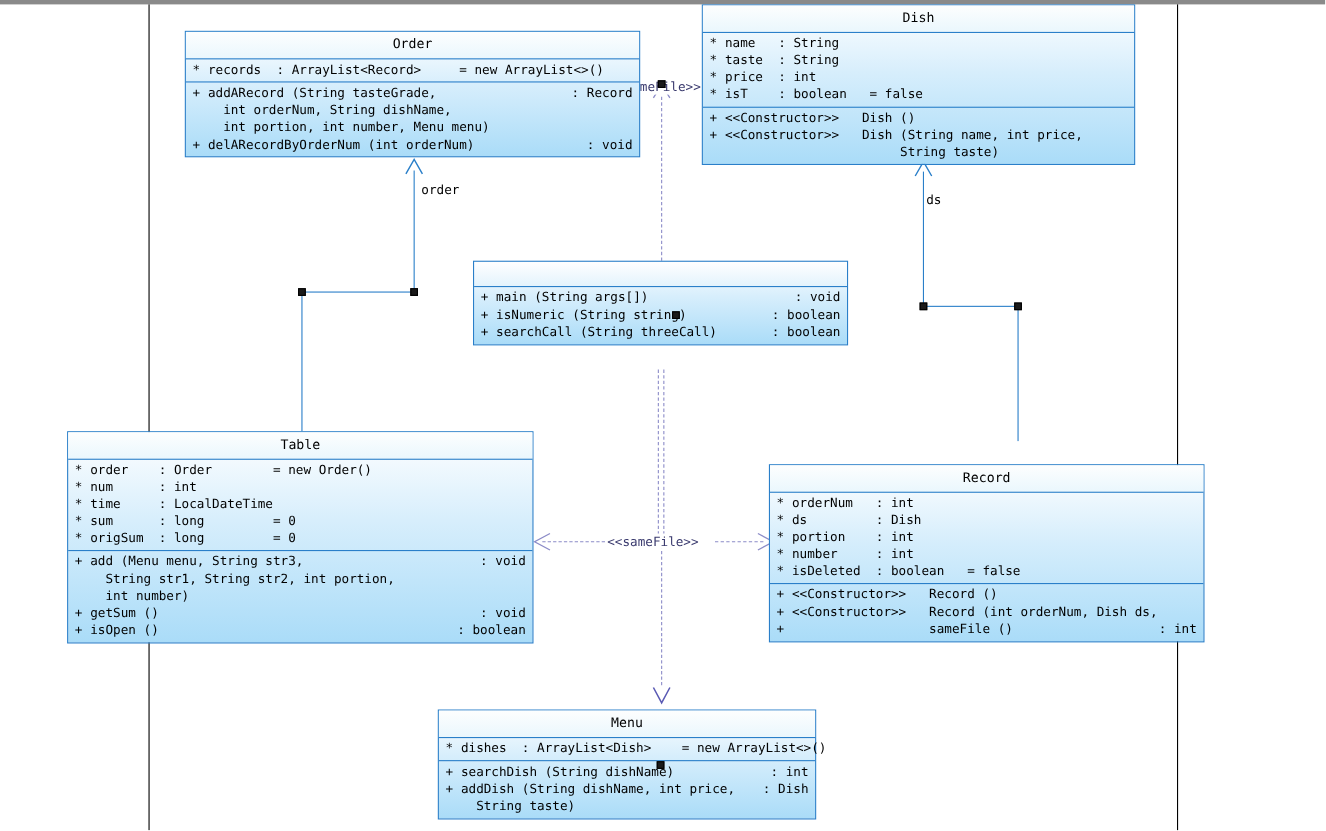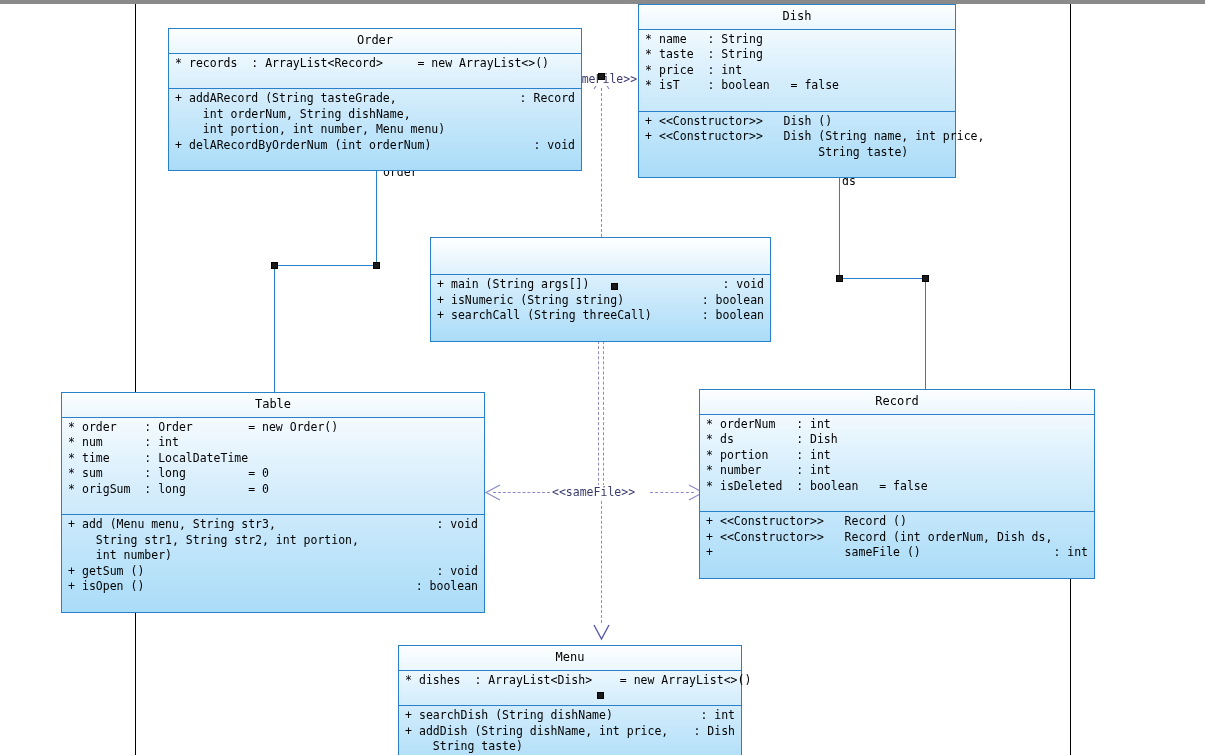--- a/index.html
+++ b/index.html
@@ -43,21 +43,21 @@
   }
   .uml-name {
     text-align: center;
     padding: 4px 2px 4px 2px;
     border-bottom: 1px solid #2a7fc9;
     font-size: 12px;
     background: linear-gradient(180deg, #fdfefe 0%, #eaf7fd 100%);
   }
   .uml-compartment {
     border-bottom: 1px solid #2a7fc9;
-    padding: 2px 0 17px 0;
+    padding: 2px 0 3px 0;
     background: transparent;
   }
   .uml-compartment.last { border-bottom: none; }
   .uml-compartment.empty { min-height: 17px; }
 
   .member {
     position: relative;
     display: block;
     white-space: pre;
     padding: 0 4px 0 6px;
@@ -174,21 +174,21 @@
     <div class="uml-name">Order</div>
     <div class="uml-compartment">
       <span class="member"><span class="vis">*</span><span class="nm">records  : ArrayList&lt;Record&gt;     = new ArrayList&lt;&gt;()</span></span>
     </div>
     <div class="uml-compartment last">
       <span class="member"><span class="vis">+</span><span class="nm">addARecord (String tasteGrade,</span><span class="ret">: Record</span><span class="mline" style="padding-left:14px">  int orderNum, String dishName,</span><span class="mline" style="padding-left:14px">  int portion, int number, Menu menu)</span></span>
       <span class="member"><span class="vis">+</span><span class="nm">delARecordByOrderNum (int orderNum)</span><span class="ret">: void</span></span>
     </div>
   </div>
 
-  <div class="uml-class" style="left:638px; top:4px; width:318px;">
+  <div class="uml-class" style="left:638px; top:4px; width:394px;">
     <div class="uml-name">Dish</div>
     <div class="uml-compartment">
       <span class="member"><span class="vis">*</span><span class="nm">name   : String</span></span>
       <span class="member"><span class="vis">*</span><span class="nm">taste  : String</span></span>
       <span class="member"><span class="vis">*</span><span class="nm">price  : int</span></span>
       <span class="member"><span class="vis">*</span><span class="nm">isT    : boolean   = false</span></span>
     </div>
     <div class="uml-compartment last">
       <span class="member"><span class="vis">+</span><span class="nm">&lt;&lt;Constructor&gt;&gt;   Dish ()</span></span>
       <span class="member"><span class="vis">+</span><span class="nm">&lt;&lt;Constructor&gt;&gt;   Dish (String name, int price,</span><span class="mline" style="padding-left:14px">                       String taste)</span></span>
@@ -214,21 +214,21 @@
       <span class="member"><span class="vis">*</span><span class="nm">sum      : long         = 0</span></span>
       <span class="member"><span class="vis">*</span><span class="nm">origSum  : long         = 0</span></span>
     </div>
     <div class="uml-compartment last">
       <span class="member"><span class="vis">+</span><span class="nm">add (Menu menu, String str3,</span><span class="ret">: void</span><span class="mline" style="padding-left:14px">  String str1, String str2, int portion,</span><span class="mline" style="padding-left:14px">  int number)</span></span>
       <span class="member"><span class="vis">+</span><span class="nm">getSum ()</span><span class="ret">: void</span></span>
       <span class="member"><span class="vis">+</span><span class="nm">isOpen ()</span><span class="ret">: boolean</span></span>
     </div>
   </div>
 
-  <div class="uml-class" style="left:699px; top:389px; width:396px;">
+  <div class="uml-class" style="left:699px; top:422px; width:396px;">
     <div class="uml-name">Record</div>
     <div class="uml-compartment">
       <span class="member"><span class="vis">*</span><span class="nm">orderNum   : int</span></span>
       <span class="member"><span class="vis">*</span><span class="nm">ds         : Dish</span></span>
       <span class="member"><span class="vis">*</span><span class="nm">portion    : int</span></span>
       <span class="member"><span class="vis">*</span><span class="nm">number     : int</span></span>
       <span class="member"><span class="vis">*</span><span class="nm">isDeleted  : boolean   = false</span></span>
     </div>
     <div class="uml-compartment last">
       <span class="member"><span class="vis">+</span><span class="nm">&lt;&lt;Constructor&gt;&gt;   Record ()</span></span>

